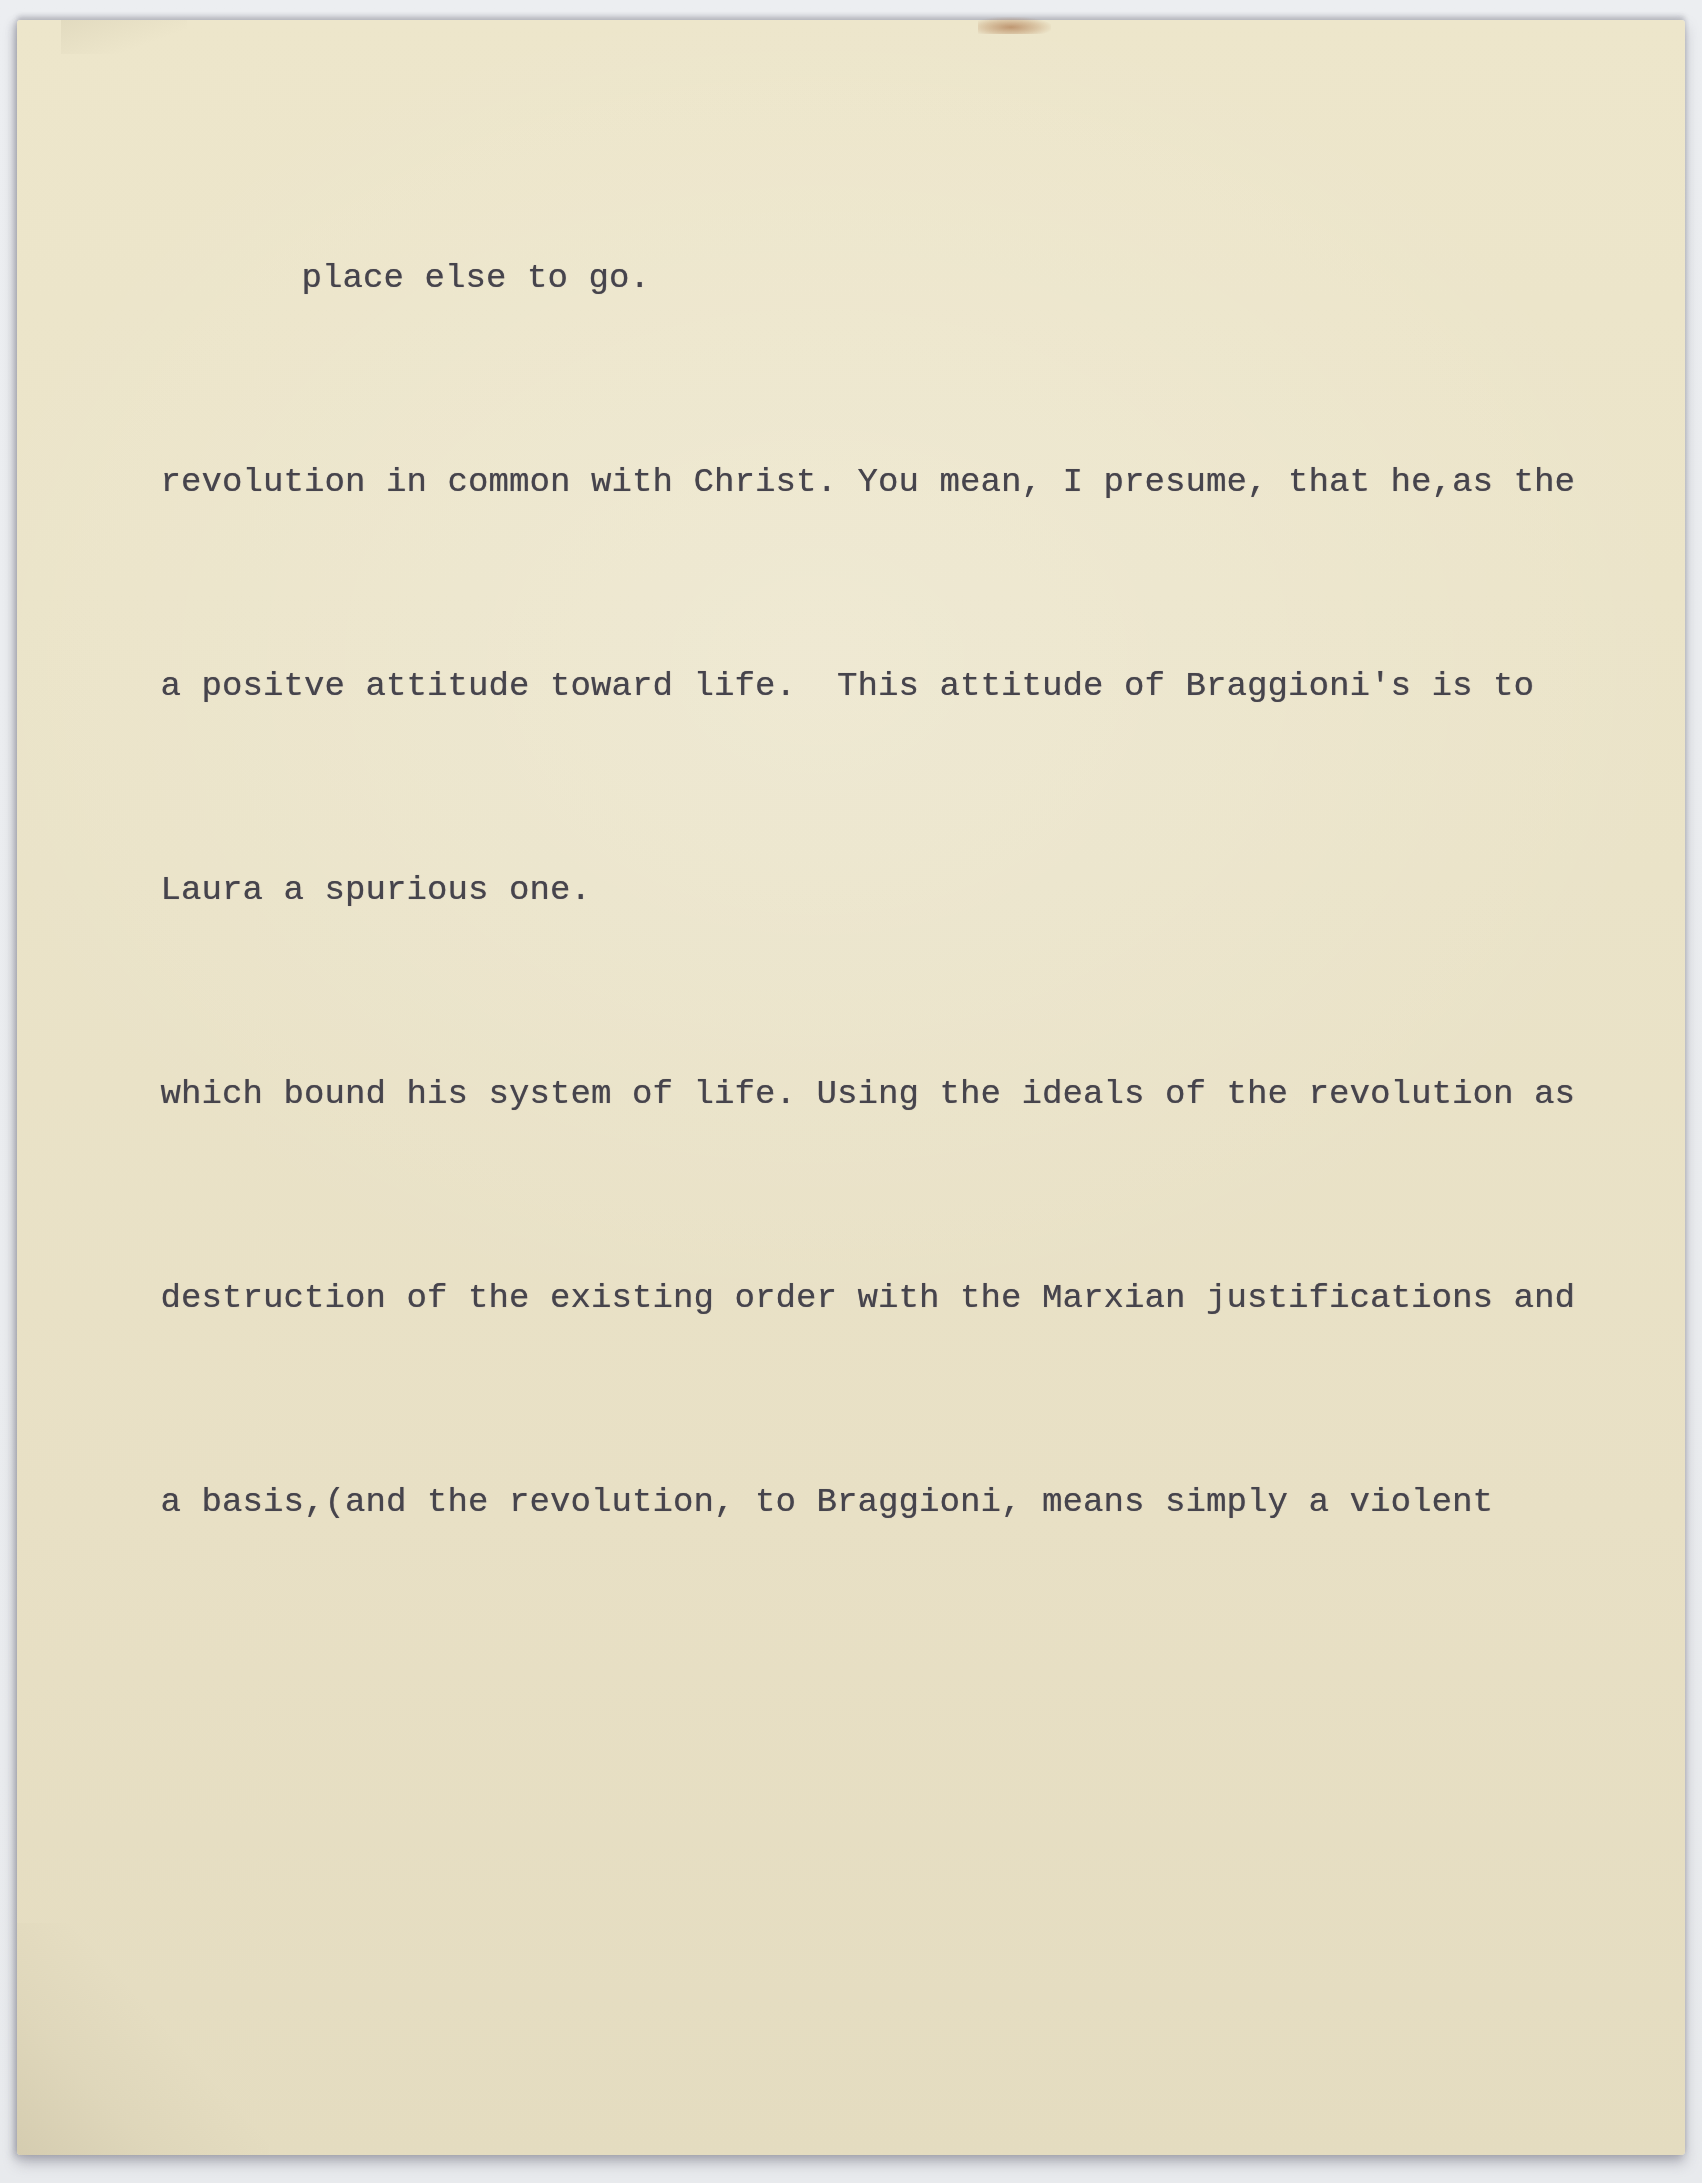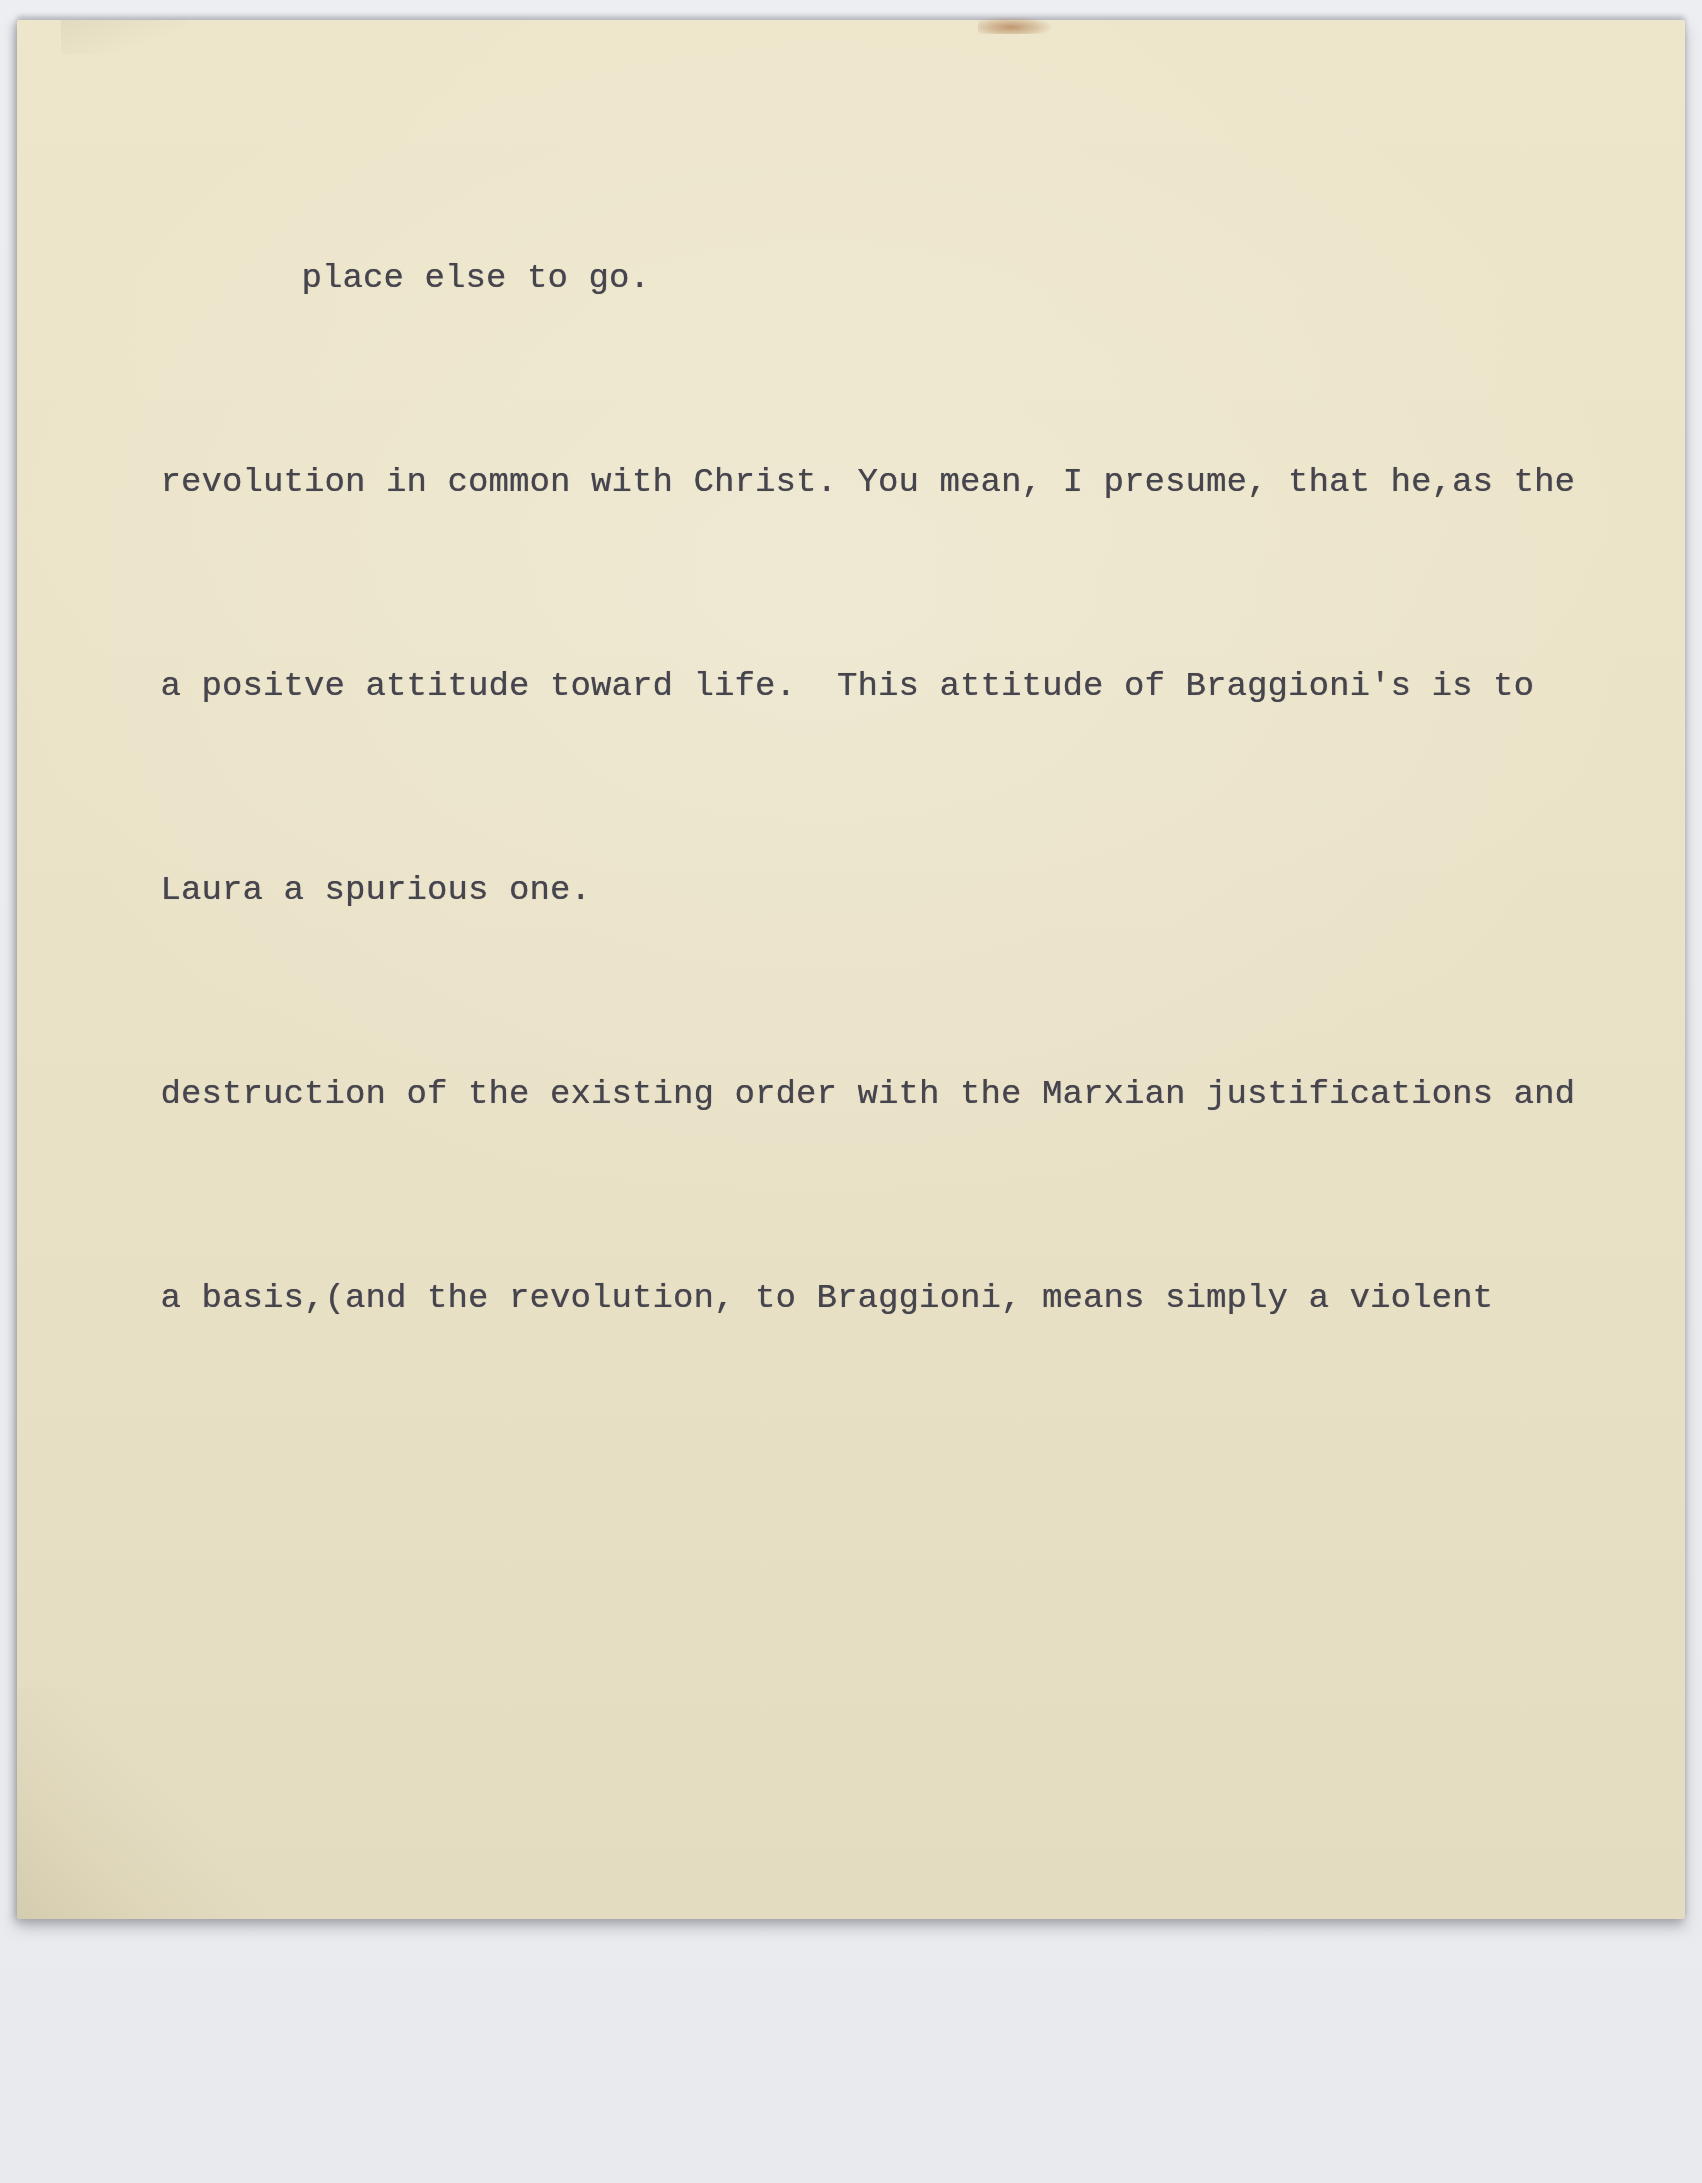--- a/index.html
+++ b/index.html
@@ -13,21 +13,21 @@
     height: 2183px;
     overflow: hidden;
     background: linear-gradient(180deg, #eceef1 0%, #eaecef 60%, #e8eaed 100%);
     font-family: "Liberation Mono", "DejaVu Sans Mono", monospace;
   }
   .paper {
     position: absolute;
     left: 17.4px;
     top: 20.3px;
     width: 1668px;
-    height: 1899px;
+    height: 2135px;
     border-radius: 3.4px;
     background:
       radial-gradient(ellipse 1258px 968px at 48% 30%, rgba(255,255,252,0.20), rgba(255,255,252,0) 70%),
       linear-gradient(180deg, #ede6cb 0%, #eae3c8 40%, #e8e0c5 70%, #e4dcc0 100%);
     box-shadow:
       0 -3.4px 5.8px rgba(100,100,112,0.30),
       0 7.7px 13.5px rgba(120,120,132,0.45),
       -3.9px 2.9px 7.7px rgba(120,120,132,0.30);
   }
   .crease-bottom-left {
@@ -86,20 +86,21 @@
   <div class="paper">
     <div class="stain"></div>
     <div class="crease-top-left"></div>
     <div class="crease-bottom-left"></div>
 
     <div class="typed-text">
       <div class="line indent">place else to go.</div>
       <div class="line">revolution in common with Christ. You mean, I presume, that he,as the</div>
       <div class="line">a positve attitude toward life.  This attitude of Braggioni's is to</div>
       <div class="line">Laura a spurious one.</div>
+      <div class="line">which bound his system of life. Using the ideals of the revolution as</div>
       <div class="line">destruction of the existing order with the Marxian justifications and</div>
       <div class="line">a basis,(and the revolution, to Braggioni, means simply a violent</div>
       
       
       
       
       
       
       
       

